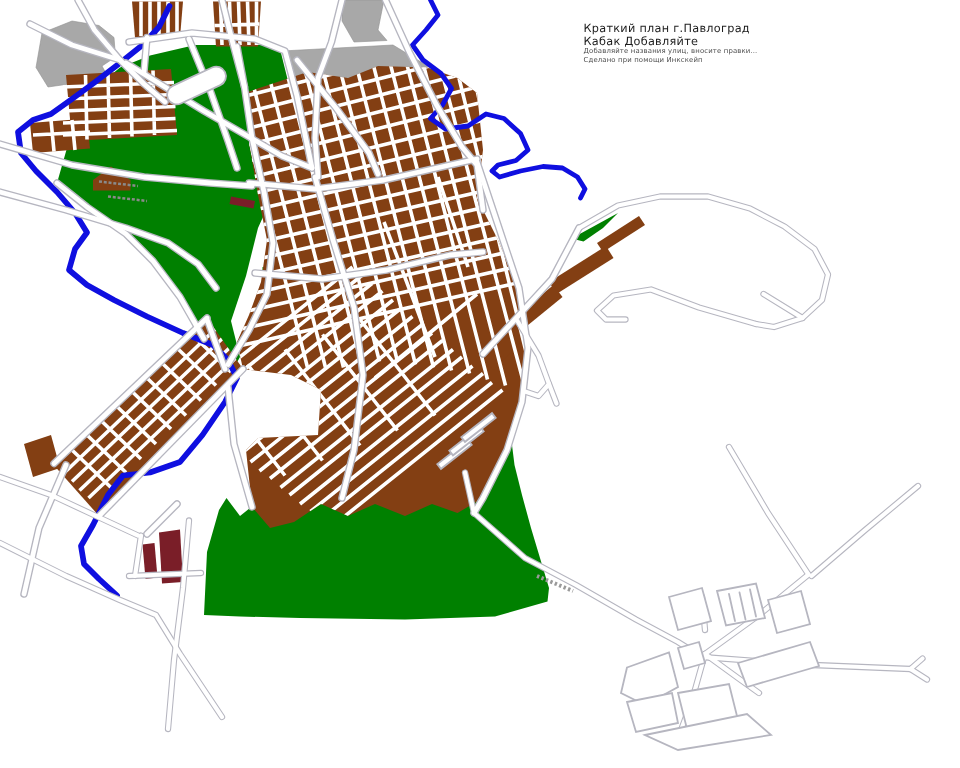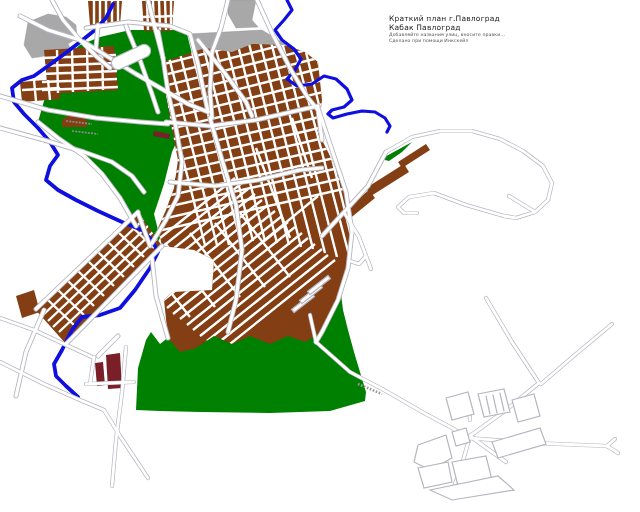--- a/index.html
+++ b/index.html
@@ -197,18 +197,18 @@
     <path class="outl" d="M452,432 L466,428 L470,442 L456,446 Z"></path>
     <path class="outl" d="M418,468 L448,462 L452,482 L424,488 Z"></path>
     <path class="outl" d="M452,462 L486,456 L492,480 L458,486 Z"></path>
     <path class="outl" d="M492,442 L540,428 L546,444 L498,458 Z"></path>
     <path class="outl" d="M430,490 L498,476 L514,490 L452,500 Z"></path>
   </g>
 </svg>
 
 <div class="title-block">
   <div class="title-line">Краткий план г.Павлоград</div>
-  <div class="title-line">Кабак Павлоград</div>
+  <div class="title-line">Кабак Добавляйте</div>
   <div class="note-line">Добавляйте названия улиц, вносите правки...</div>
   <div class="note-line">Сделано при помощи Инкскейп</div>
 </div>
 
 </div>
 
 </body></html>

